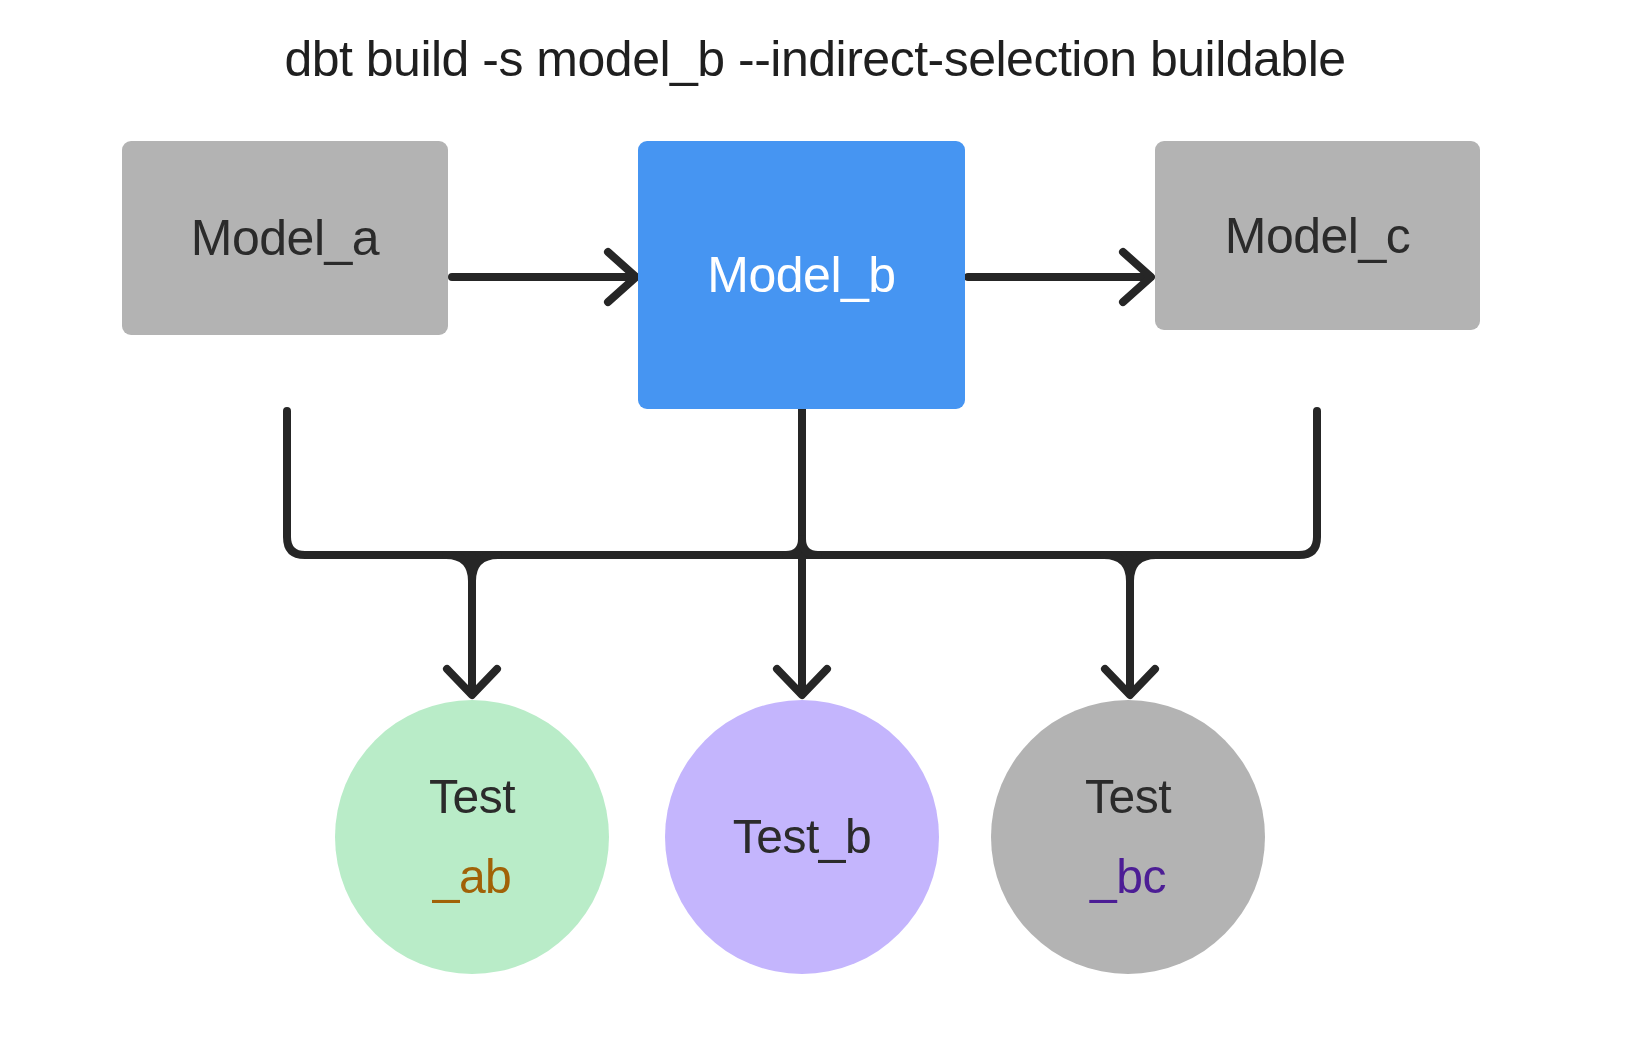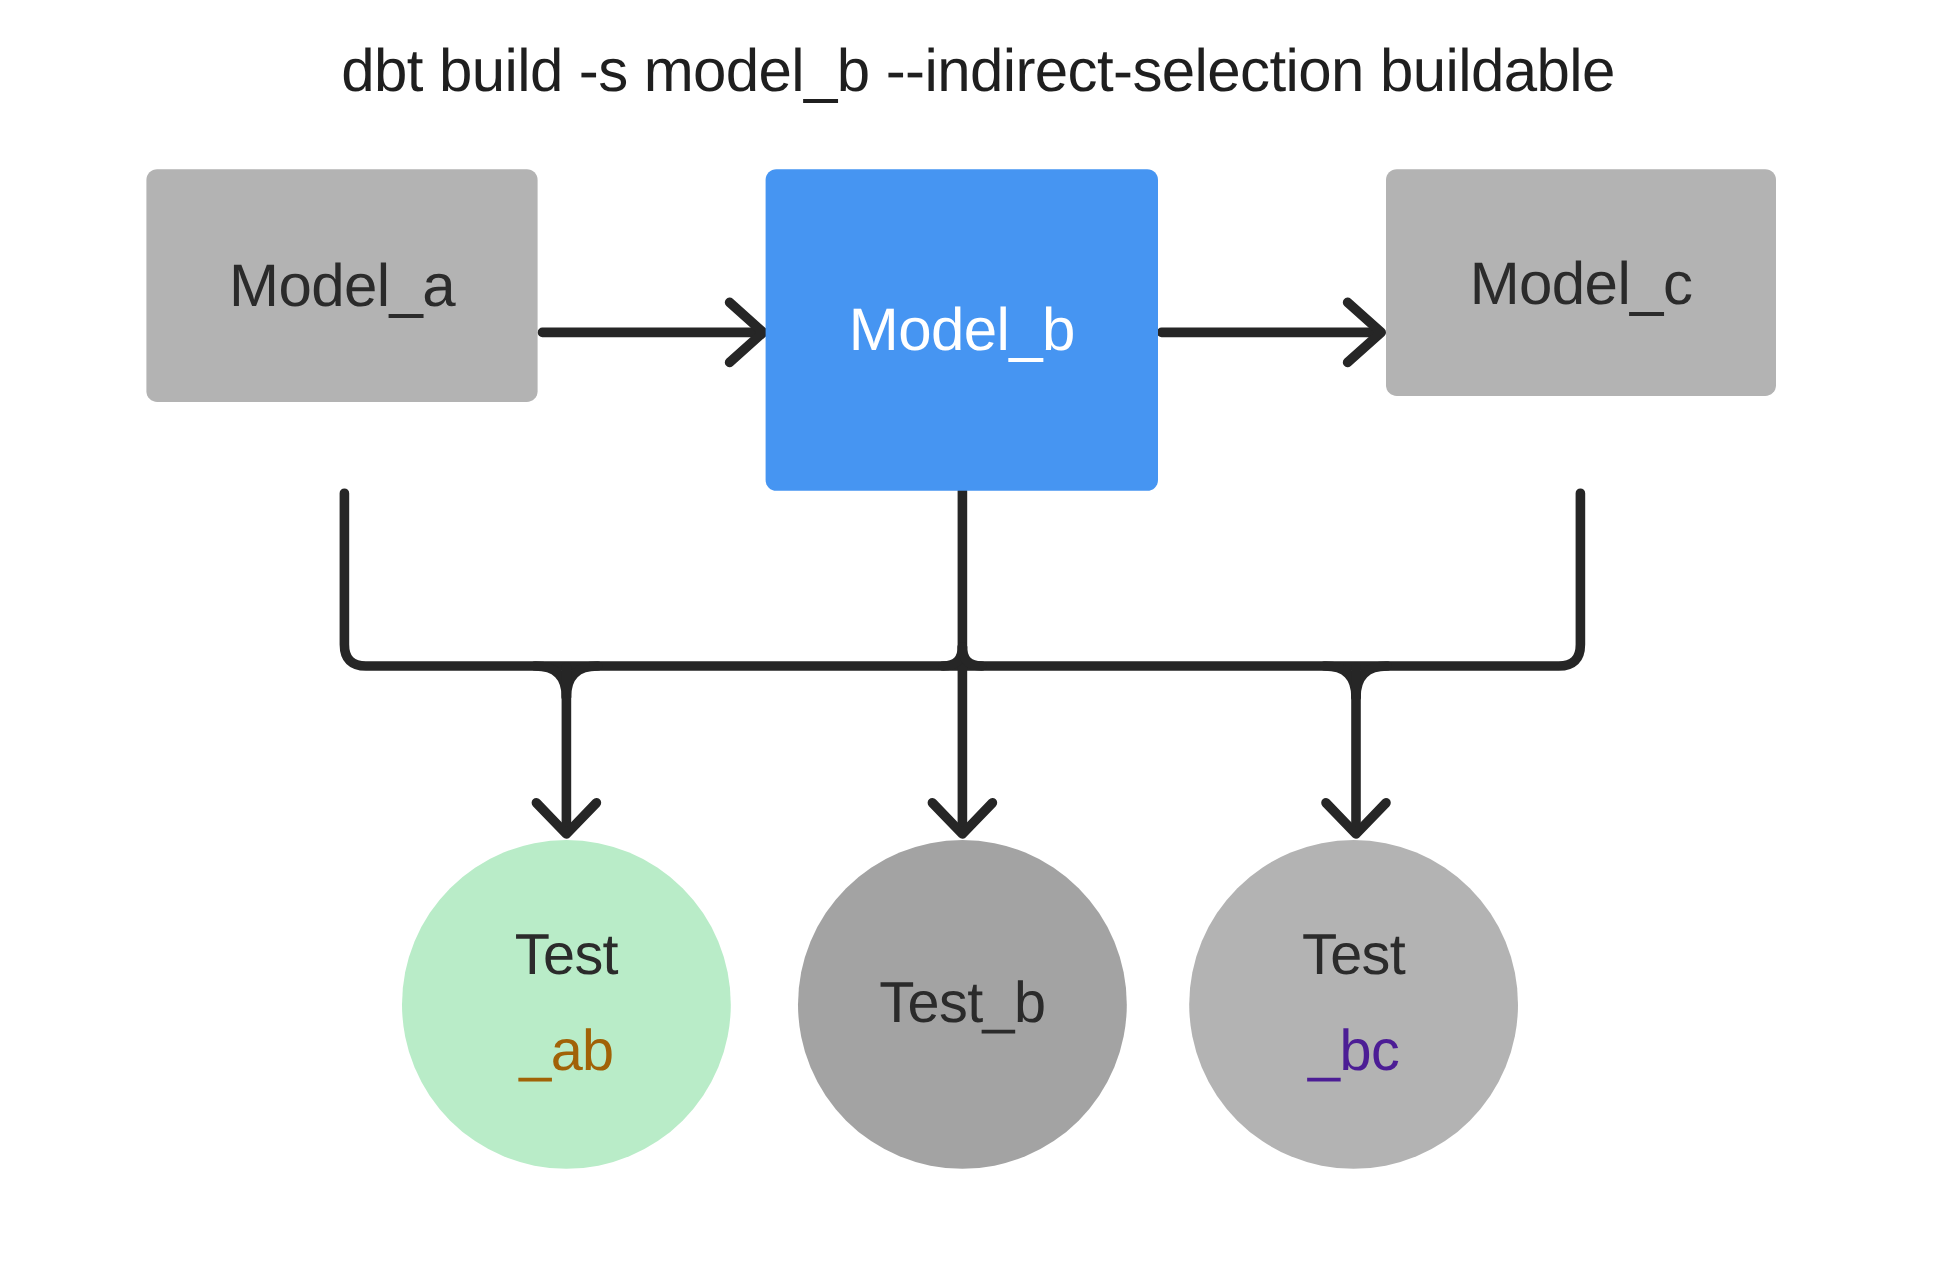--- a/index.html
+++ b/index.html
@@ -115,21 +115,21 @@
 
   <div class="box box-c" style="background-color: rgb(179, 179, 179);">
     <span class="box-label" style="color: rgb(43, 43, 43);">Model_c</span>
   </div>
 
   <div class="circle circle-ab" style="background-color: rgb(185, 236, 200);">
     <span style="color: rgb(43, 43, 43);">Test</span>
     <span style="color: #a16207;">_ab</span>
   </div>
 
-  <div class="circle circle-b" style="background-color: #a3a3a3;">
+  <div class="circle circle-b" style="background-color: #c4b5fd;">
     <span style="color: rgb(43, 43, 43);">Test_b</span>
   </div>
 
   <div class="circle circle-bc" style="background-color: rgb(179, 179, 179);">
     <span style="color: rgb(43, 43, 43);">Test</span>
     <span style="color: #4c1d95;">_bc</span>
   </div>
 
 </div>
 

